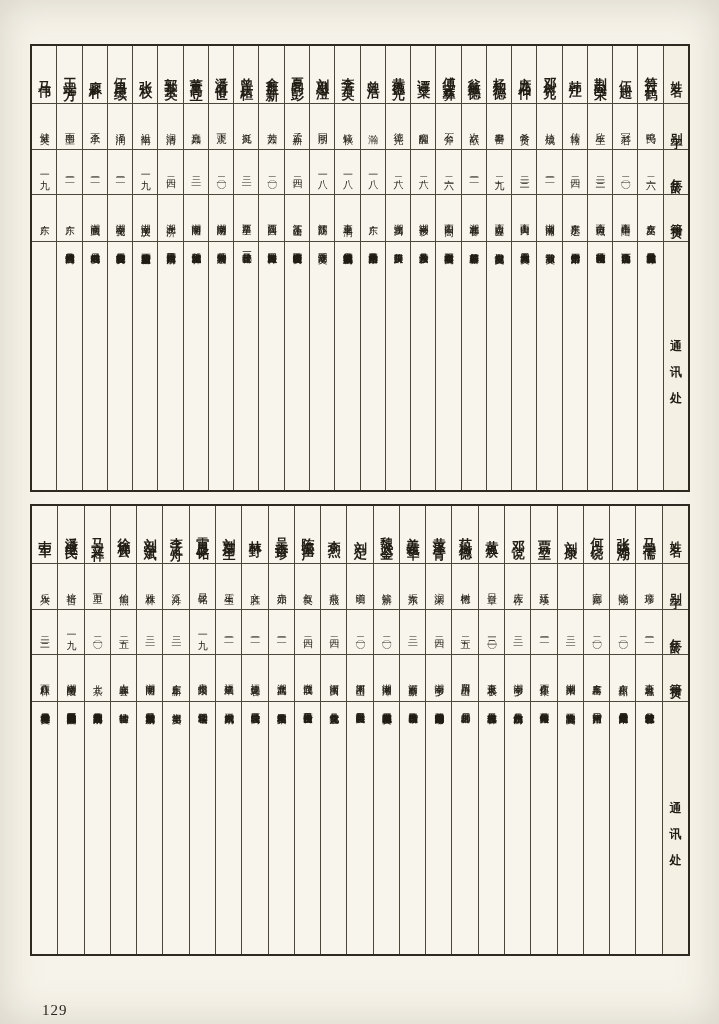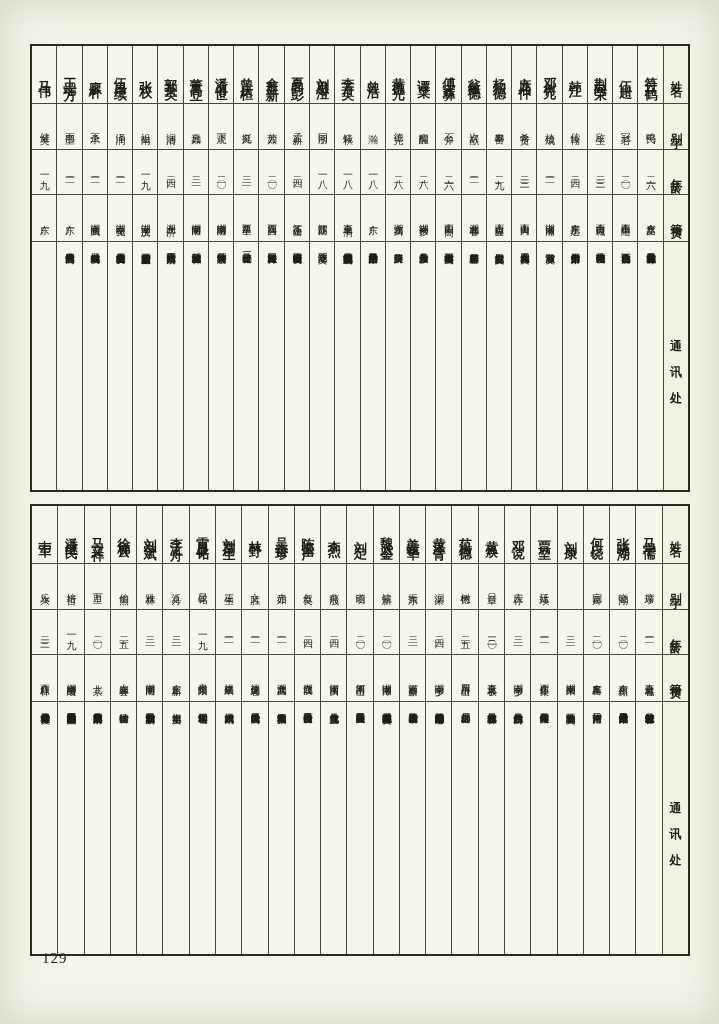--- a/index.html
+++ b/index.html
@@ -55,21 +55,21 @@
     font-size: 9.5px;
     line-height: 1.18;
     padding: 4px 1px;
     justify-content: flex-start;
   }
   .header-col .cell { font-weight: bold; font-size: 12px; letter-spacing: 4px; background: #f4f0e4; }
   .header-col .cell-addr { letter-spacing: 26px; justify-content: center; padding-bottom: 0; }
   .page-number {
     position: absolute;
     left: 42px;
-    top: 950px;
+    top: 1002px;
     font-size: 15px;
     color: #2a261e;
     letter-spacing: 1px;
   }
 </style>
 </head>
 <body>
 
 <div class="page">
   <div class="table-frame" id="table-0">

